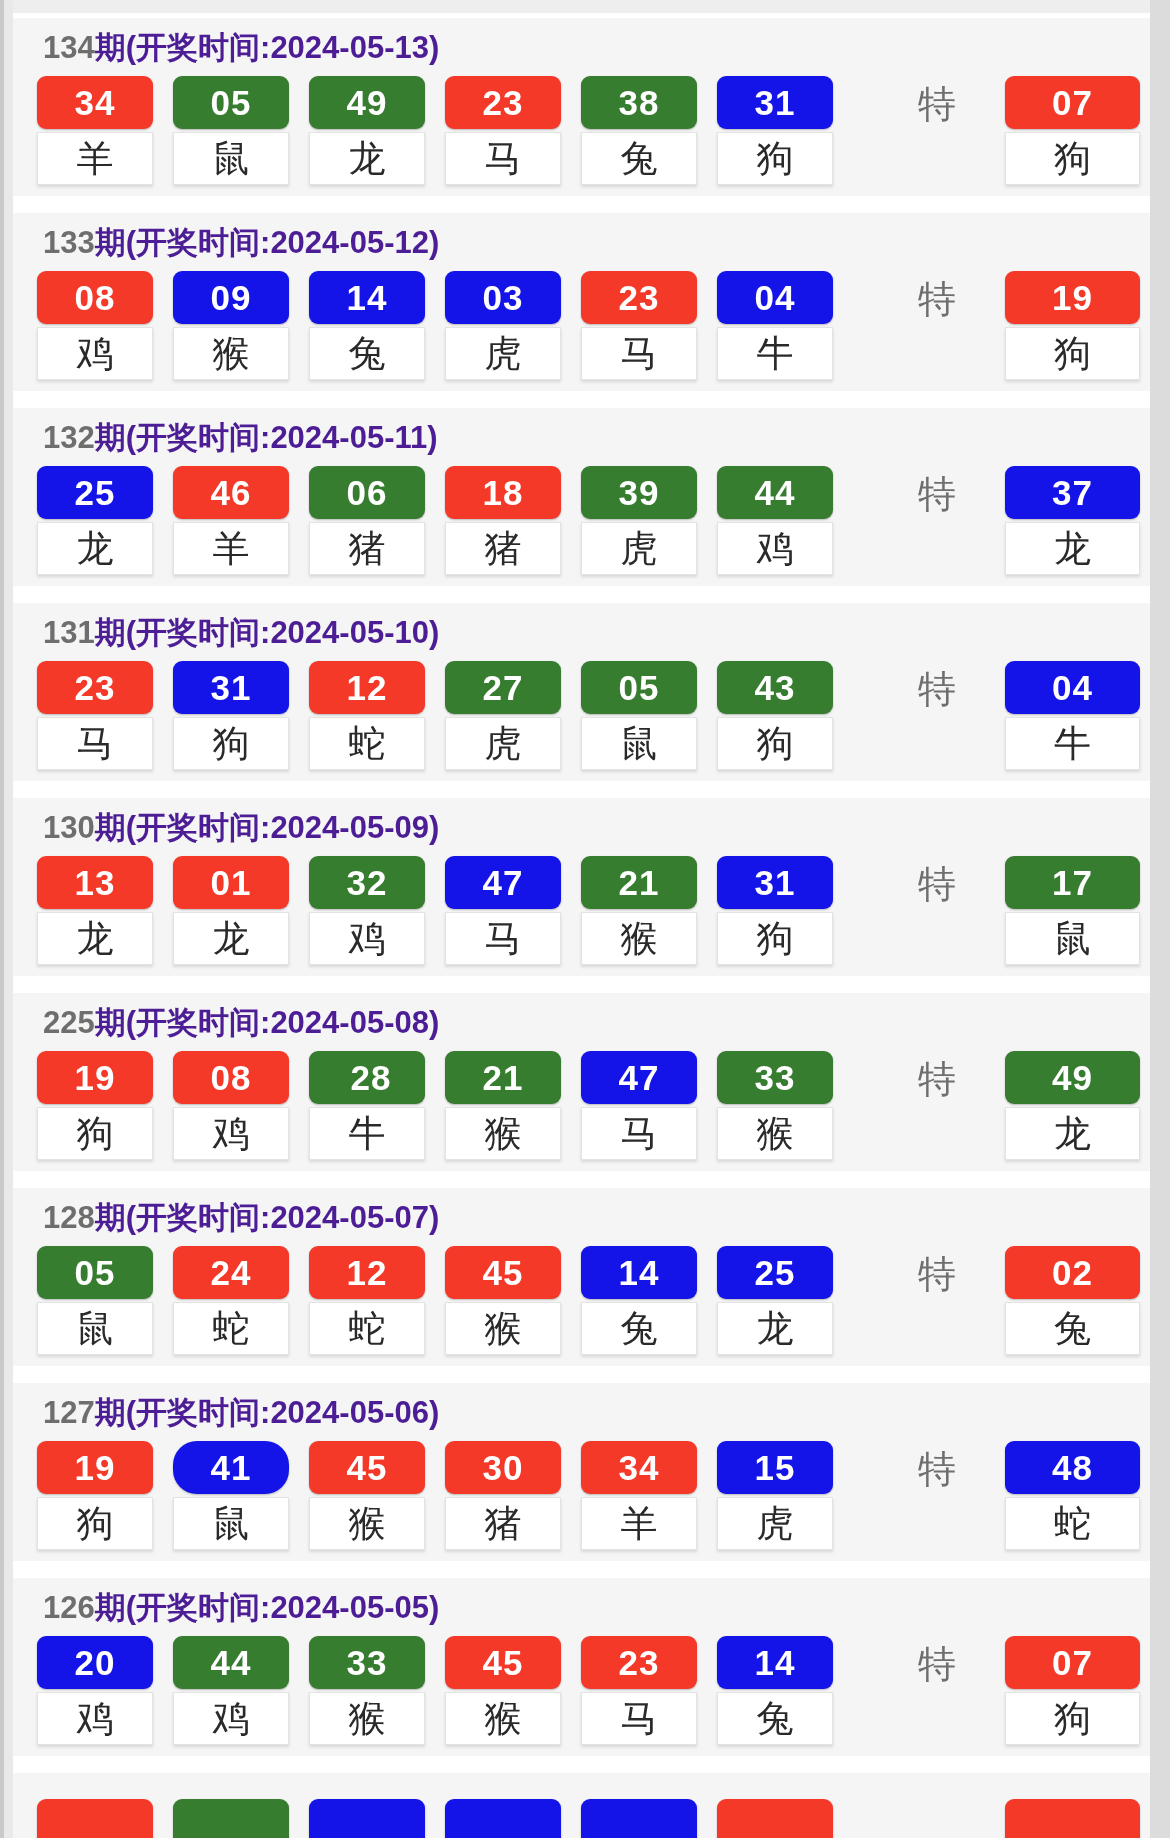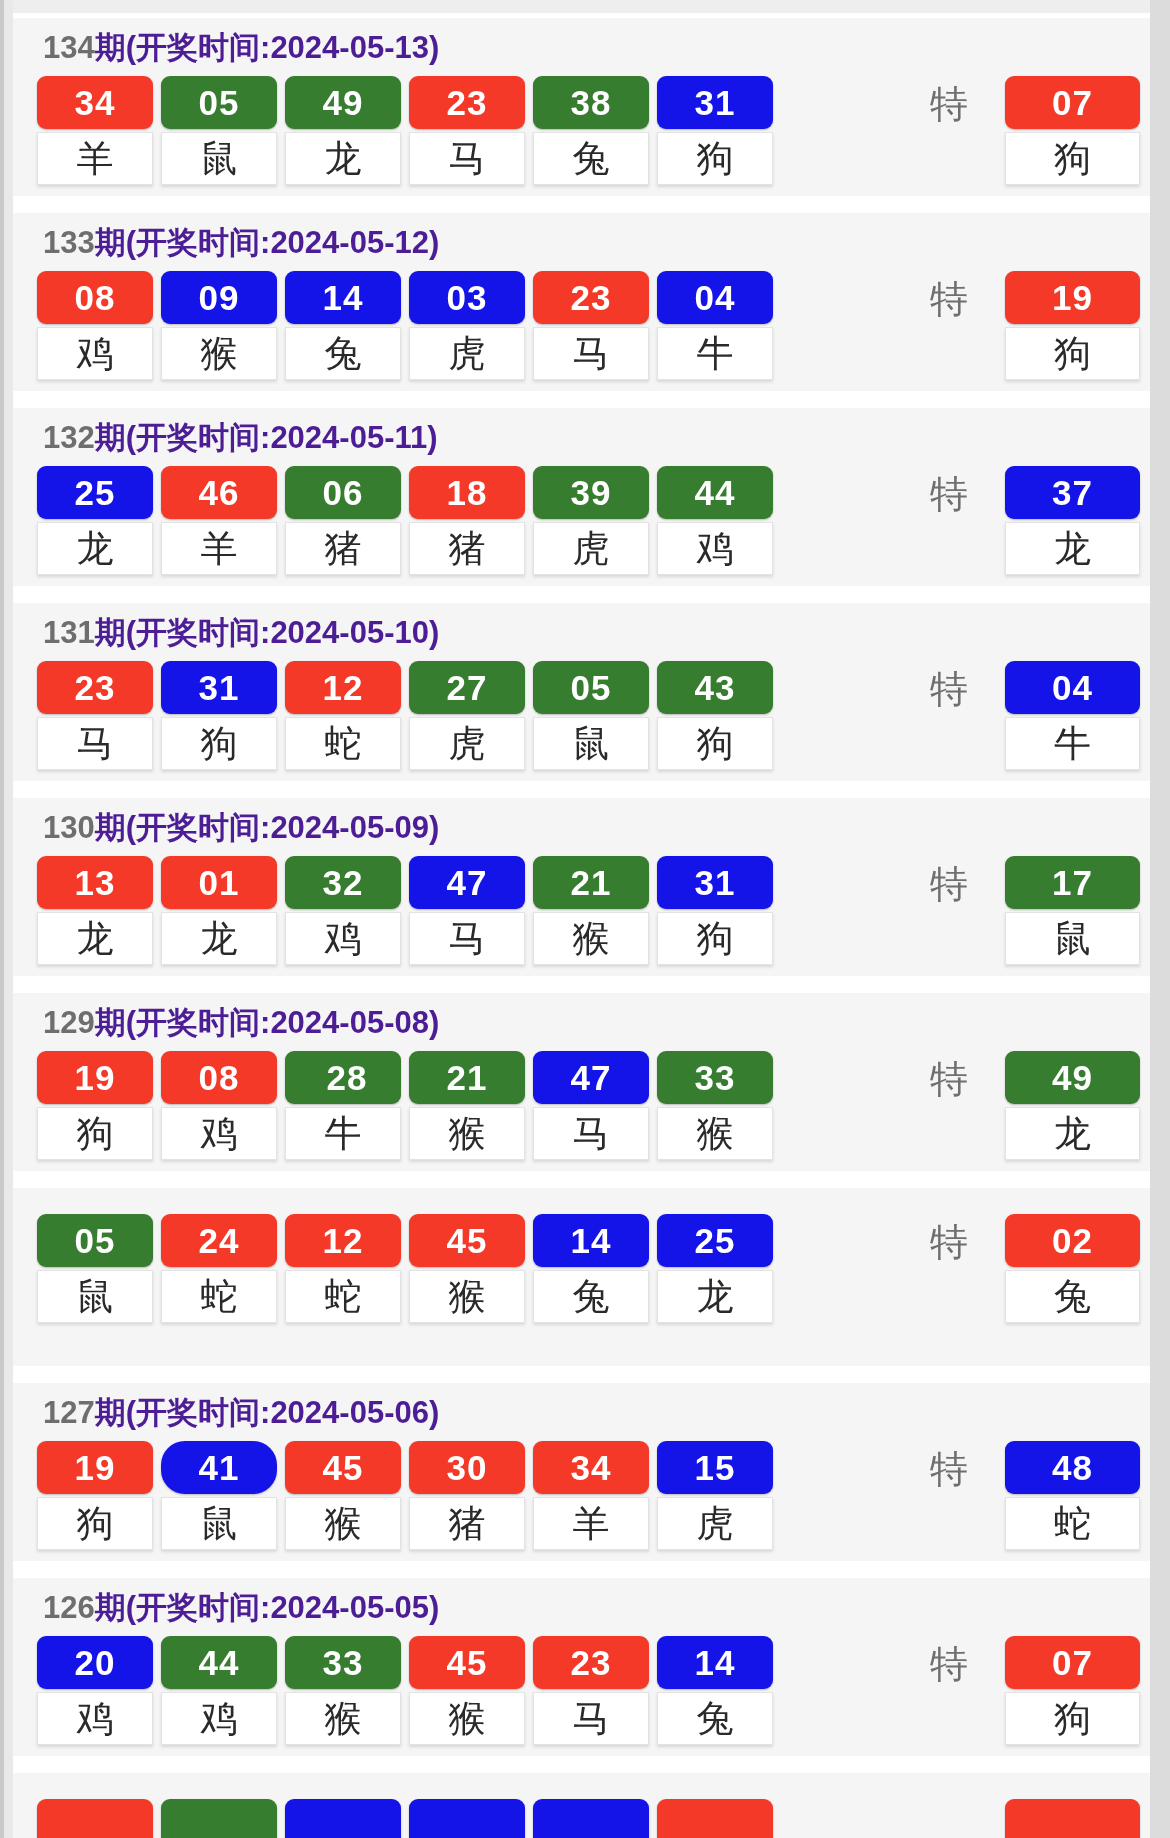--- a/index.html
+++ b/index.html
@@ -32,21 +32,21 @@
   .draw-section:first-child { margin-top:18px; }
   .draw-header {
     margin-left:30px;
     font-size:31px; font-weight:bold; line-height:32px;
     white-space:nowrap;
   }
   .draw-period { color:#6e6e6e; }
   .draw-info   { color:#4c1d95;text-align:center; }
   .ball-row {
     display:flex; align-items:flex-start;
-    margin-top:12px; padding-left:24px; padding-right:10px;
+    margin-top:12px; padding-left:24px; padding-right:10px;gap:12px;
   }
   .ball-col { width:116px; margin-right:8px; flex:none; }
   .ball-col.special-col { width:135px; margin-right:0; }
   .ball {
     height:53px; border-radius:9px;
     color:#ffffff; font-size:35px; font-weight:bold; letter-spacing:1px;
     display:flex; align-items:center; justify-content:center;
     box-shadow:0 1px 2px rgba(0,0,0,0.25);
   }
   .zodiac-cell {
@@ -239,21 +239,21 @@
         </div>
         <div class="flex-spacer"></div>
         <div class="special-label">特</div>
         <div class="ball-col special-col">
           <div class="ball" style="background: rgb(55, 125, 47);">17</div>
           <div class="zodiac-cell">鼠</div>
         </div>
       </div>
     </div>
     <div class="draw-section">
-      <div class="draw-header"><span class="draw-period">129</span><span class="draw-info">期(开奖时间:2024-05-08)</span></div>
+      <div class="draw-header"><span class="draw-period">225</span><span class="draw-info">期(开奖时间:2024-05-08)</span></div>
       <div class="ball-row">
         <div class="ball-col">
           <div class="ball" style="background: rgb(244, 57, 40);">19</div>
           <div class="zodiac-cell">狗</div>
         </div>
         <div class="ball-col">
           <div class="ball" style="background: rgb(244, 57, 40);">08</div>
           <div class="zodiac-cell">鸡</div>
         </div>
         <div class="ball-col">
@@ -274,20 +274,21 @@
         </div>
         <div class="flex-spacer"></div>
         <div class="special-label">特</div>
         <div class="ball-col special-col">
           <div class="ball" style="background: rgb(55, 125, 47);">49</div>
           <div class="zodiac-cell">龙</div>
         </div>
       </div>
     </div>
     <div class="draw-section">
+      <div class="draw-header"><span class="draw-period">128</span><span class="draw-info">期(开奖时间:2024-05-07)</span></div>
       <div class="ball-row">
         <div class="ball-col">
           <div class="ball" style="background: rgb(55, 125, 47);">05</div>
           <div class="zodiac-cell">鼠</div>
         </div>
         <div class="ball-col">
           <div class="ball" style="background: rgb(244, 57, 40);">24</div>
           <div class="zodiac-cell">蛇</div>
         </div>
         <div class="ball-col">

